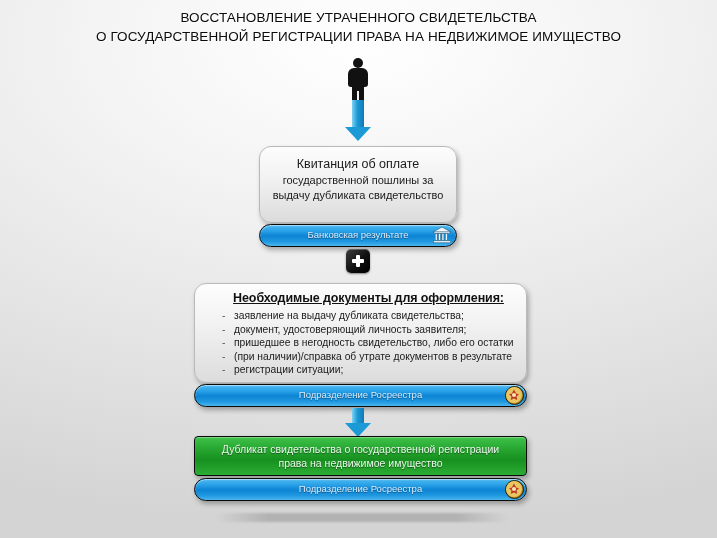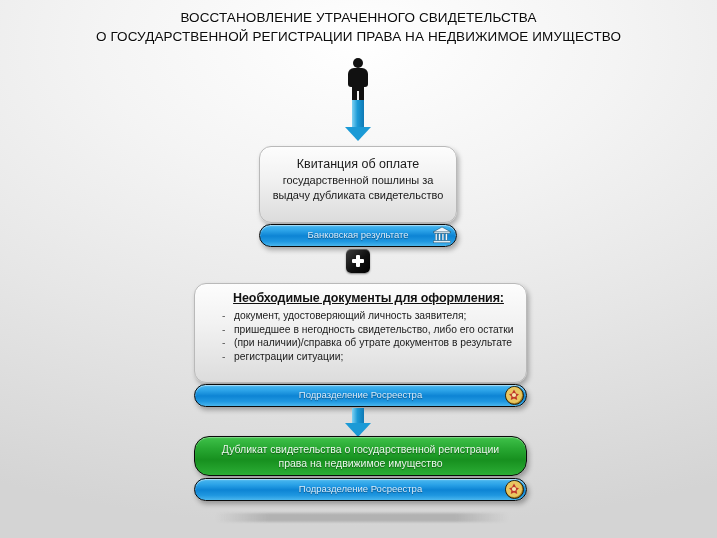--- a/index.html
+++ b/index.html
@@ -258,21 +258,21 @@
   }
   .emblem-icon svg { display: block; }
 
   
   #result-box {
     position: absolute;
     left: 194px;
     top: 436px;
     width: 333px;
     height: 40px;
-    border-radius: 15px;
+    border-radius: 4px;
     border: 1.5px solid #0a0a0a;
     background:
       linear-gradient(to bottom,
         #3fc24a 0%,
         #28a832 30%,
         #17901f 60%,
         #2bad35 100%);
     box-shadow: 2px 3px 5px rgba(0,0,0,0.3), inset 0 1px 1px rgba(255,255,255,0.35);
     box-sizing: border-box;
     display: flex;
@@ -340,20 +340,21 @@
         <rect x="2.4" y="14.8" width="17.2" height="2" fill="#eef6fc" stroke="#25556f" stroke-width="0.5"></rect>
       </svg>
     </span>
   </div>
 
   <div class="plus-badge"></div>
 
   <div class="doc-card" id="documents-card">
     <div class="docs-heading">Необходимые документы для оформления:</div>
     <ul class="docs-list">
+      <li>заявление на выдачу дубликата свидетельства;</li>
       <li>документ, удостоверяющий личность заявителя;</li>
       <li>пришедшее в негодность свидетельство, либо его остатки</li>
       <li style="padding-left:13px;">(при наличии)/справка об утрате документов в результате</li>
       <li style="padding-left:13px;">регистрации ситуации;</li>
     </ul>
   </div>
 
   <div class="org-bar" id="rosreestr-bar-1">
     <span class="org-label">Подразделение Росреестра</span>
     <span class="emblem-icon">

